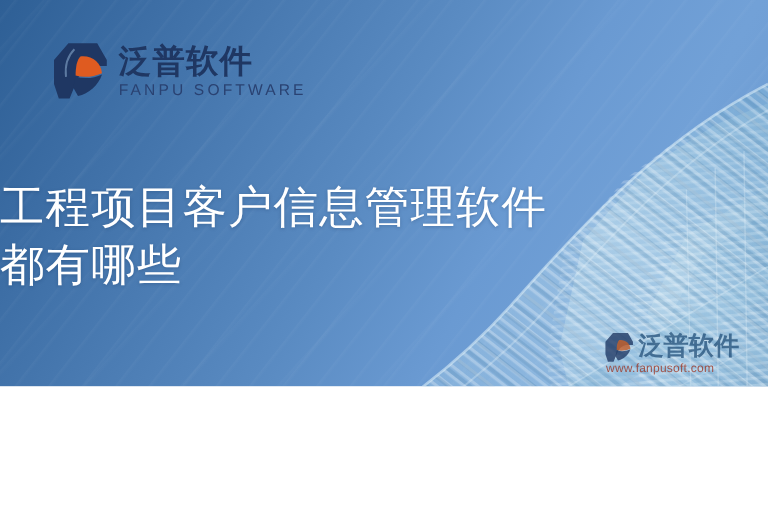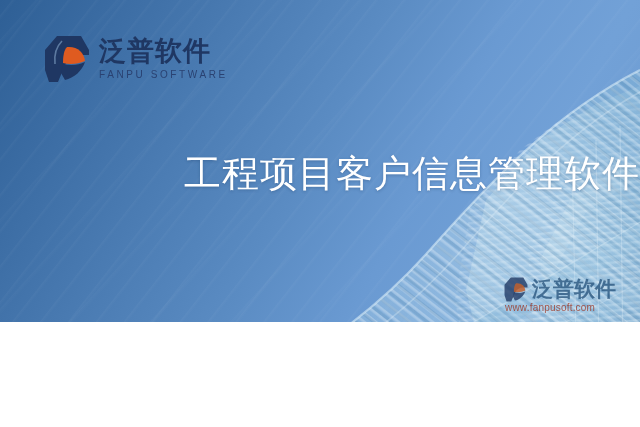--- a/index.html
+++ b/index.html
@@ -75,35 +75,35 @@
   .logo-text { display: flex; flex-direction: column; padding-top: 3px; }
   .logo-cn {
     font-size: 27px;
     line-height: 30px;
     letter-spacing: 1px;
     color: #1f3763;
     font-weight: 700;
     white-space: nowrap;
   }
   .logo-en {
-    font-size: 10px;
+    font-size: 13px;
     line-height: 13px;
     letter-spacing: 2.6px;
     color: #2a4272;
     white-space: nowrap;
     margin-top: 2px;
   }
 
   
   .headline {
     position: absolute;
     left: 0;
     right: 0;
     top: 150px;
-    text-align: right;
+    text-align: left;
     color: #ffffff;
     font-family: Liberation Serif, serif;
     text-shadow: 0 1px 3px rgba(20,50,90,0.30);
     pointer-events: none;
   }
   .headline .line1 {
     font-size: 37px;
     line-height: 48px;
     letter-spacing: 1px;
     white-space: nowrap;
@@ -287,20 +287,21 @@
       </svg>
     </span>
     <span class="logo-text">
       <span class="logo-cn">泛普软件</span>
       <span class="logo-en">FANPU SOFTWARE</span>
     </span>
   </div>
 
   <div class="headline">
     <div class="line1">工程项目客户信息管理软件</div>
+    <div class="line2">都有哪些</div>
   </div>
 
   <div class="watermark">
     <div class="wm-row">
       <span class="wm-mark">
         <svg viewBox="0 0 46 52" xmlns="http://www.w3.org/2000/svg" aria-hidden="true">
           <path d="M13,3 L37,3 L45,17 L45,22 L36,22
                    C 30,22 24,26 21,32
                    L14,49 L5,49 L1,37 L1,17 Z" fill="#1f3763" opacity="0.85"></path>
           <path d="M23,14 C 33,13 40,19 41,28

